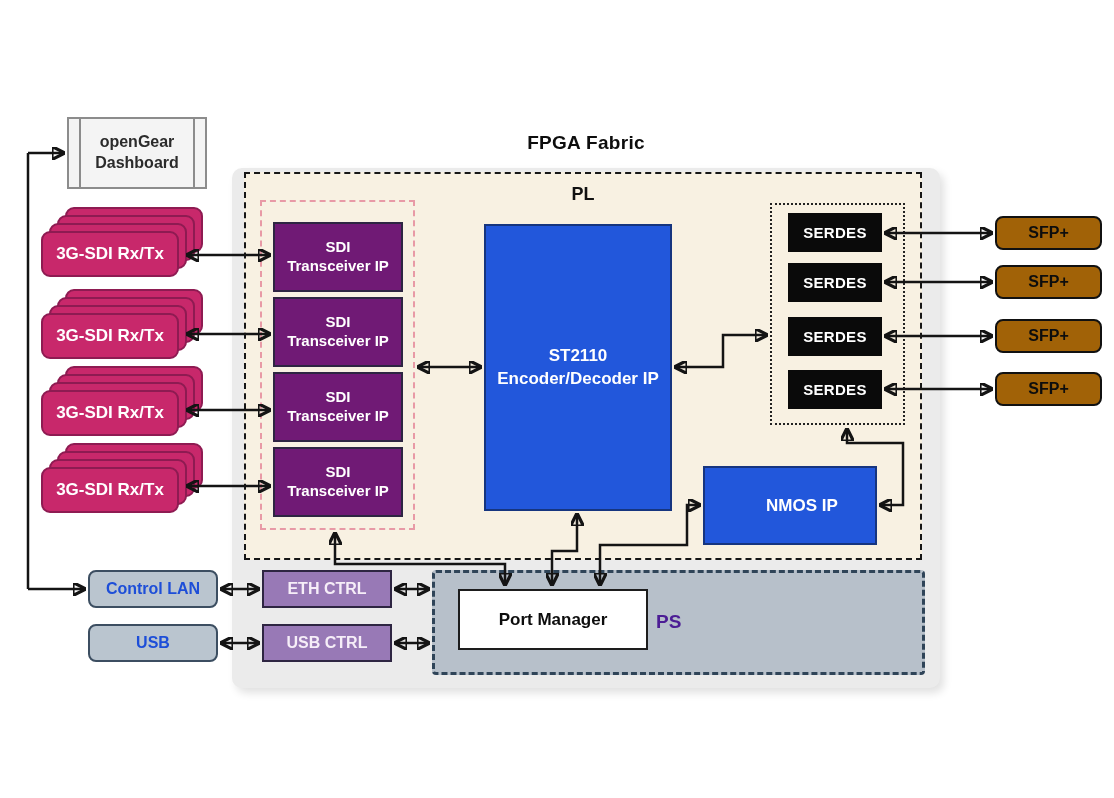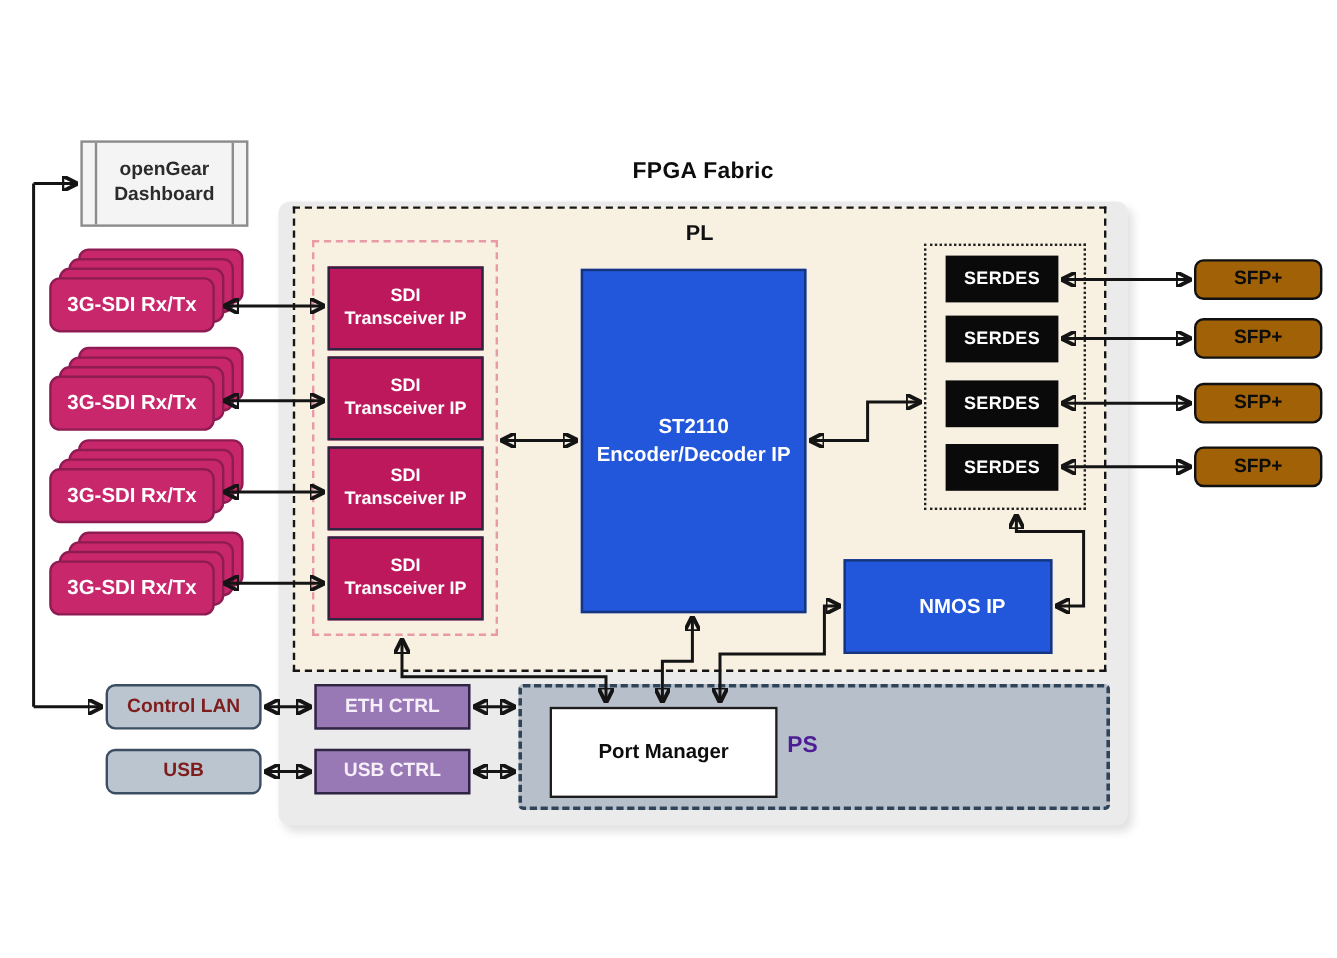--- a/index.html
+++ b/index.html
@@ -11,40 +11,40 @@
 
   
   .gray-panel{left:232px;top:168px;width:708px;height:520px;background:#ebebeb;
               border-radius:10px;box-shadow:4px 5px 8px rgba(0,0,0,0.12);}
   .pl-panel{left:244px;top:172px;width:678px;height:388px;background:#f8f1e2;
             border:2.5px dashed #161616;}
   .pl-label{left:244px;top:182px;width:678px;height:24px;font-size:18px;font-weight:bold;color:#111;}
   .diagram-title{left:232px;top:130px;width:708px;height:26px;font-size:19px;font-weight:800;color:#0d0d0d;letter-spacing:.3px;}
 
   .pink-group{left:260px;top:200px;width:155px;height:330px;border:2px dashed #e89aa6;}
-  .sdi-box{left:273px;width:130px;height:70px;background:#be185d;border:2.5px solid #2e2542;
+  .sdi-box{left:273px;width:130px;height:70px;background:#701a75;border:2.5px solid #2e2542;
            color:#fff;font-weight:bold;font-size:15px;line-height:1.25;}
   .st2110{left:484px;top:224px;width:188px;height:287px;background:#2257db;border:2px solid #16357f;
           color:#fff;font-weight:bold;font-size:17px;line-height:1.35;}
   .serdes-group{left:770px;top:203px;width:135px;height:222px;border:2px dotted #222;}
   .serdes{left:788px;width:94px;height:39px;background:#0a0a0a;color:#fff;font-weight:bold;font-size:15px;
           letter-spacing:.3px;}
   .nmos{left:703px;top:466px;width:174px;height:79px;background:#2257db;border:2px solid #16357f;
         color:#fff;font-weight:bold;font-size:17px;padding-left:24px;}
   .sfp{left:995px;width:107px;height:34px;background:#a16207;border:2.5px solid #111;border-radius:8px;
        font-weight:bold;font-size:16px;color:#0d0d0d;}
 
   .ps-panel{left:432px;top:570px;width:493px;height:105px;background:#b7c0ca;
             border:3px dashed #2f4458;border-radius:4px;}
-  .port-manager{left:458px;top:589px;width:190px;height:76px;background:#fff;border:2px solid #1d1d1d;
+  .port-manager{left:458px;top:589px;width:190px;height:61px;background:#fff;border:2px solid #1d1d1d;
                 font-weight:bold;font-size:17px;color:#0d0d0d;}
   .ps-label{left:656px;top:609px;width:46px;height:26px;font-size:19px;font-weight:bold;color:#4c1d95;justify-content:flex-start;}
 
   .io-gray{left:88px;width:130px;height:38px;background:#bac5cf;border:2.5px solid #3c4e61;border-radius:8px;
-           font-weight:bold;font-size:16px;color:#7f1d1d;}
+           font-weight:bold;font-size:16px;color:#1d4ed8;}
   .ctrl-purple{left:262px;width:130px;height:38px;background:#9879b6;border:2.5px solid #2e2542;
                color:#f6eef8;font-weight:bold;font-size:16px;}
 
   .opengear{left:67px;top:117px;width:140px;height:72px;background:#f4f4f4;border:2px solid #8c8c8c;
             color:#2b2b2b;font-weight:bold;font-size:16px;line-height:1.3;}
   .og-line{position:absolute;top:0;bottom:0;width:2px;background:#8c8c8c;}
   .og-line.l{left:10px;} .og-line.r{right:10px;}
 
   .stack{width:162px;height:70px;}
   .card{position:absolute;width:138px;height:46px;background:#c8286b;border:2.5px solid #8e1b52;

